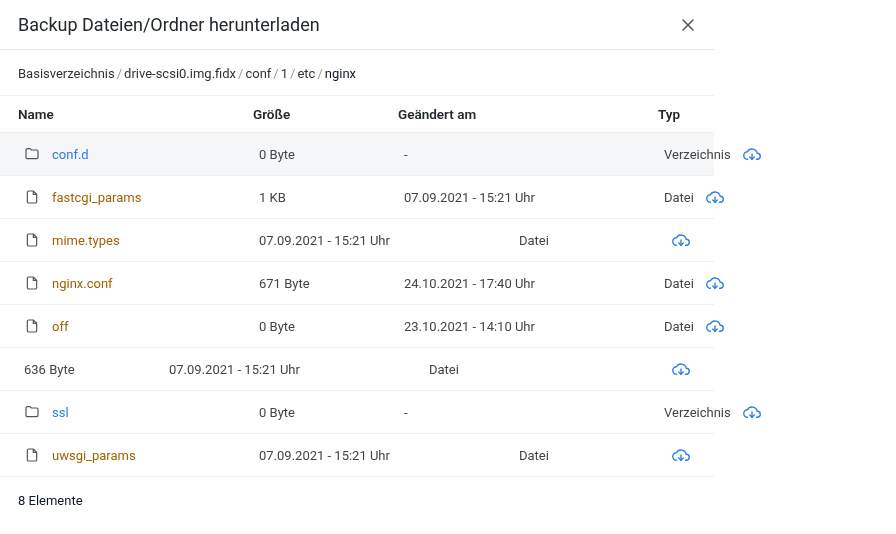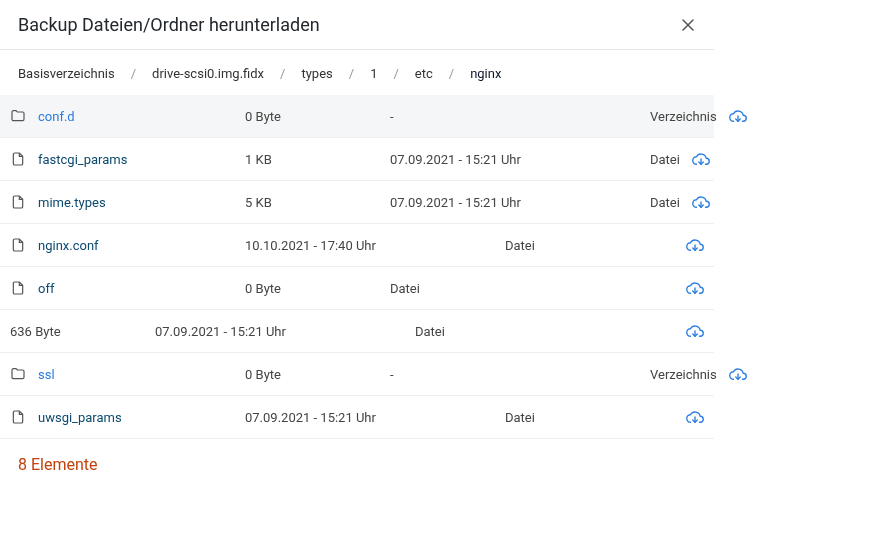--- a/index.html
+++ b/index.html
@@ -32,21 +32,21 @@
     display: flex; align-items: center; justify-content: center;
     color: #555;
   }
   .divider {
     border: none;
     border-top: 1px solid #e6e6e6;
   }
   .breadcrumb {
     display: flex;
     align-items: center;
-    gap: 16px;
+    gap: 2px;
     padding: 16px 18px 14px 18px;
     font-size: 13px;
     color: #555;
     flex-wrap: wrap;
   }
   .crumb {
     color: #333;
     cursor: pointer;
   }
   .crumb.current {
@@ -67,45 +67,45 @@
     font-size: 13.5px;
   }
   .col-name { flex: 0 0 235px; display: flex; align-items: center; gap: 12px; }
   .col-size { flex: 0 0 145px; }
   .col-modified { flex: 0 0 260px; }
   .col-type { flex: 1; }
   .col-action { flex: 0 0 30px; display: flex; justify-content: flex-end; align-items: center; }
   .table-row {
     display: flex;
     align-items: center;
-    padding: 12px 10px;
+    padding: 12px 24px;
     border-bottom: 1px solid #eee;
     font-size: 13px;
     color: #444;
   }
   .table-row.selected {
     background: #f5f6f7;
   }
   .icon {
     width: 16px; height: 16px;
     display: inline-flex;
     align-items: center;
     justify-content: center;
     flex-shrink: 0;
   }
-  .file-name { color: #0c4a6e; }
+  .file-name { color: #a16207; }
   .file-name.folder { color: #2a7de1; cursor: pointer; }
   .download-icon {
     color: #2a7de1;
     cursor: pointer;
   }
   .footer {
     padding: 16px 18px;
-    font-size: 16px;
-    color: #c2410c;
+    font-size: 13px;
+    color: #0f172a;
   }
   svg { display: block; }
 </style>
 </head>
 <body>
 
 <div class="dialog">
   <div class="dialog-header">
     <div class="dialog-title">Backup Dateien/Ordner herunterladen</div>
     <div class="close-btn">
@@ -115,30 +115,37 @@
     </div>
   </div>
 
   <hr class="divider">
 
   <div class="breadcrumb">
       <span class="crumb">Basisverzeichnis</span>
       <span class="crumb-sep">/</span>
       <span class="crumb">drive-scsi0.img.fidx</span>
       <span class="crumb-sep">/</span>
-      <span class="crumb">types</span>
+      <span class="crumb">conf</span>
       <span class="crumb-sep">/</span>
       <span class="crumb">1</span>
       <span class="crumb-sep">/</span>
       <span class="crumb">etc</span>
       <span class="crumb-sep">/</span>
       <span class="crumb current">nginx</span>
     </div>
 
   <div class="table">
+    <div class="table-header">
+      <div class="col-name">Name</div>
+      <div class="col-size">Größe</div>
+      <div class="col-modified">Geändert am</div>
+      <div class="col-type">Typ</div>
+      <div class="col-action"></div>
+    </div>
     <div class="table-body">
         <div class="table-row selected">
           <div class="col-name">
             <span class="icon">
               <svg width="16" height="16" viewBox="0 0 24 24" fill="none" stroke="#555" stroke-width="1.8">
                 <path d="M3 6a2 2 0 0 1 2-2h4l2 2h8a2 2 0 0 1 2 2v9a2 2 0 0 1-2 2H5a2 2 0 0 1-2-2V6z"></path>
               </svg>
             </span>
             <span class="file-name folder">conf.d</span>
           </div>
@@ -181,21 +188,20 @@
         <div class="table-row">
           <div class="col-name">
             <span class="icon">
               <svg width="16" height="16" viewBox="0 0 24 24" fill="none" stroke="#555" stroke-width="1.8">
                 <path d="M14 3H7a2 2 0 0 0-2 2v14a2 2 0 0 0 2 2h10a2 2 0 0 0 2-2V8l-5-5z"></path>
                 <path d="M14 3v5h5"></path>
               </svg>
             </span>
             <span class="file-name">mime.types</span>
           </div>
-          <div class="col-size">5 KB</div>
           <div class="col-modified">07.09.2021 - 15:21 Uhr</div>
           <div class="col-type">Datei</div>
           <div class="col-action">
             <span class="download-icon">
               <svg width="18" height="18" viewBox="0 0 24 24" fill="none" stroke="#2a7de1" stroke-width="1.8" stroke-linecap="round" stroke-linejoin="round">
                 <path d="M6 19a5 5 0 0 1 0-10 7 7 0 0 1 13 2 4 4 0 0 1 0 8h-1"></path>
                 <path d="M12 12v7"></path>
                 <path d="M9 16l3 3 3-3"></path>
               </svg>
             </span>
@@ -204,21 +210,22 @@
         <div class="table-row">
           <div class="col-name">
             <span class="icon">
               <svg width="16" height="16" viewBox="0 0 24 24" fill="none" stroke="#555" stroke-width="1.8">
                 <path d="M14 3H7a2 2 0 0 0-2 2v14a2 2 0 0 0 2 2h10a2 2 0 0 0 2-2V8l-5-5z"></path>
                 <path d="M14 3v5h5"></path>
               </svg>
             </span>
             <span class="file-name">nginx.conf</span>
           </div>
-          <div class="col-modified">10.10.2021 - 17:40 Uhr</div>
+          <div class="col-size">671 Byte</div>
+          <div class="col-modified">24.10.2021 - 17:40 Uhr</div>
           <div class="col-type">Datei</div>
           <div class="col-action">
             <span class="download-icon">
               <svg width="18" height="18" viewBox="0 0 24 24" fill="none" stroke="#2a7de1" stroke-width="1.8" stroke-linecap="round" stroke-linejoin="round">
                 <path d="M6 19a5 5 0 0 1 0-10 7 7 0 0 1 13 2 4 4 0 0 1 0 8h-1"></path>
                 <path d="M12 12v7"></path>
                 <path d="M9 16l3 3 3-3"></path>
               </svg>
             </span>
           </div>
@@ -227,20 +234,21 @@
           <div class="col-name">
             <span class="icon">
               <svg width="16" height="16" viewBox="0 0 24 24" fill="none" stroke="#555" stroke-width="1.8">
                 <path d="M14 3H7a2 2 0 0 0-2 2v14a2 2 0 0 0 2 2h10a2 2 0 0 0 2-2V8l-5-5z"></path>
                 <path d="M14 3v5h5"></path>
               </svg>
             </span>
             <span class="file-name">off</span>
           </div>
           <div class="col-size">0 Byte</div>
+          <div class="col-modified">23.10.2021 - 14:10 Uhr</div>
           <div class="col-type">Datei</div>
           <div class="col-action">
             <span class="download-icon">
               <svg width="18" height="18" viewBox="0 0 24 24" fill="none" stroke="#2a7de1" stroke-width="1.8" stroke-linecap="round" stroke-linejoin="round">
                 <path d="M6 19a5 5 0 0 1 0-10 7 7 0 0 1 13 2 4 4 0 0 1 0 8h-1"></path>
                 <path d="M12 12v7"></path>
                 <path d="M9 16l3 3 3-3"></path>
               </svg>
             </span>
           </div>

